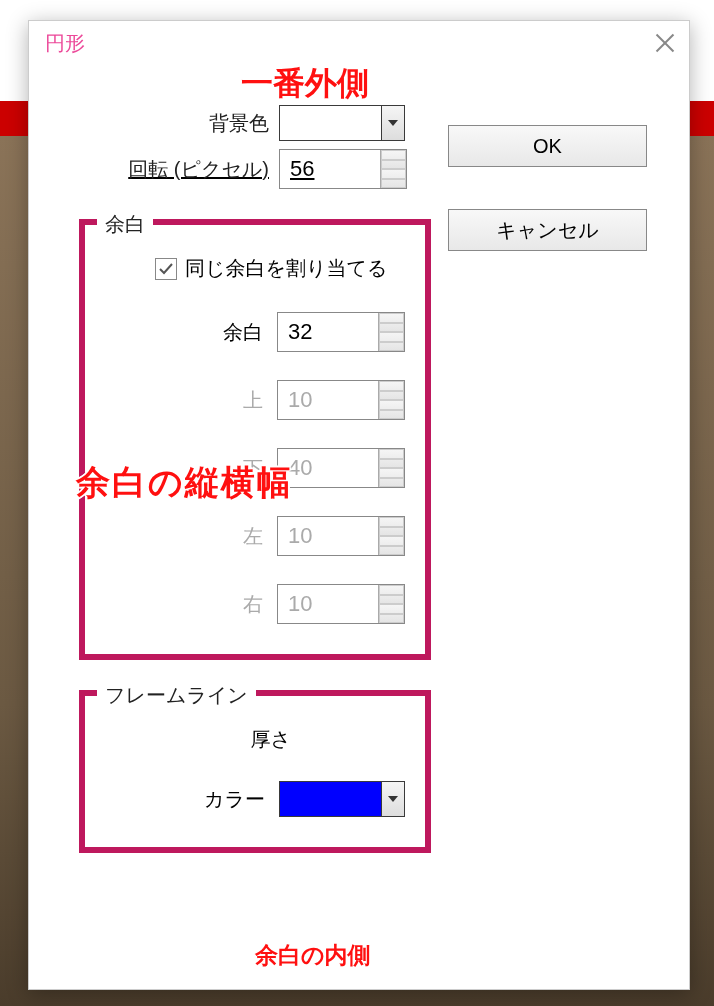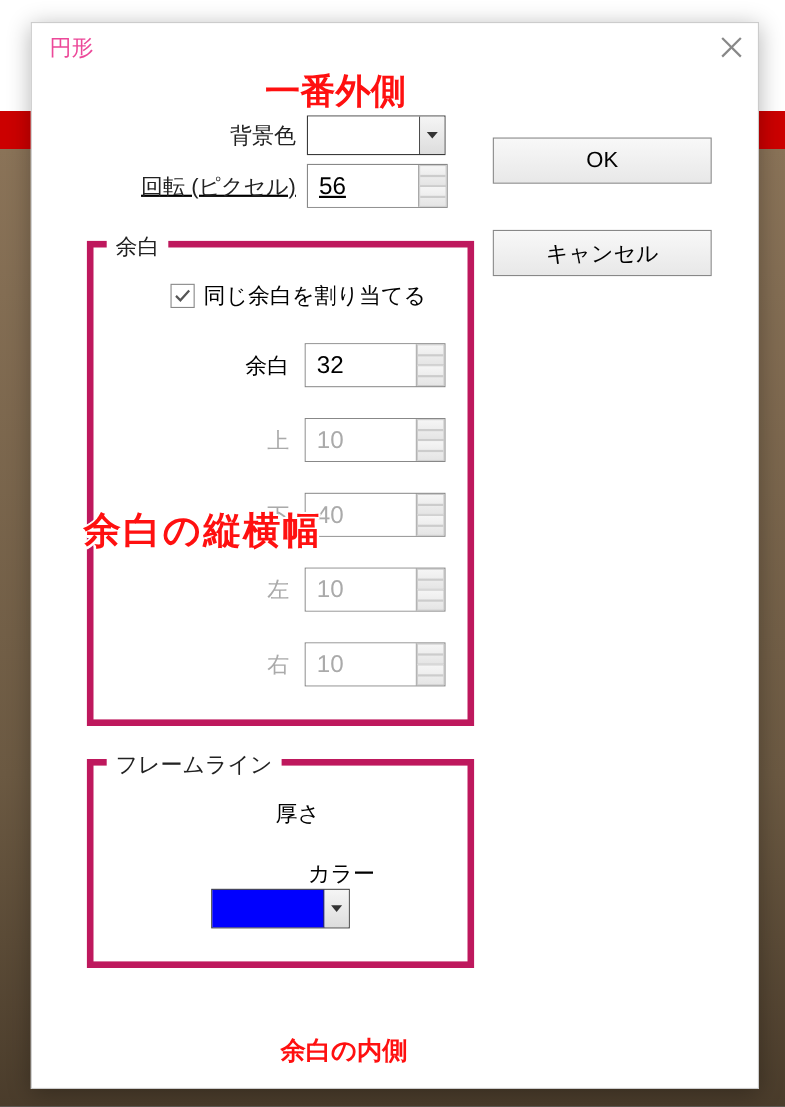--- a/index.html
+++ b/index.html
@@ -336,21 +336,21 @@
       </div>
     </div>
 
     <div class="groupbox">
       <div class="groupbox-legend">フレームライン</div>
 
       <div class="field-row">
         <div class="field-label">厚さ</div>
       </div>
 
-      <div class="field-row" style="margin-bottom:0;flex-direction:column;">
+      <div class="field-row" style="margin-bottom:0;">
         <div class="field-label">カラー</div>
         <div class="color-picker">
           <div class="color-swatch" style="background:#0000ff"></div>
           <div class="color-drop">
               <div class="tri-down"></div>
             </div>
         </div>
       </div>
     </div>
 

